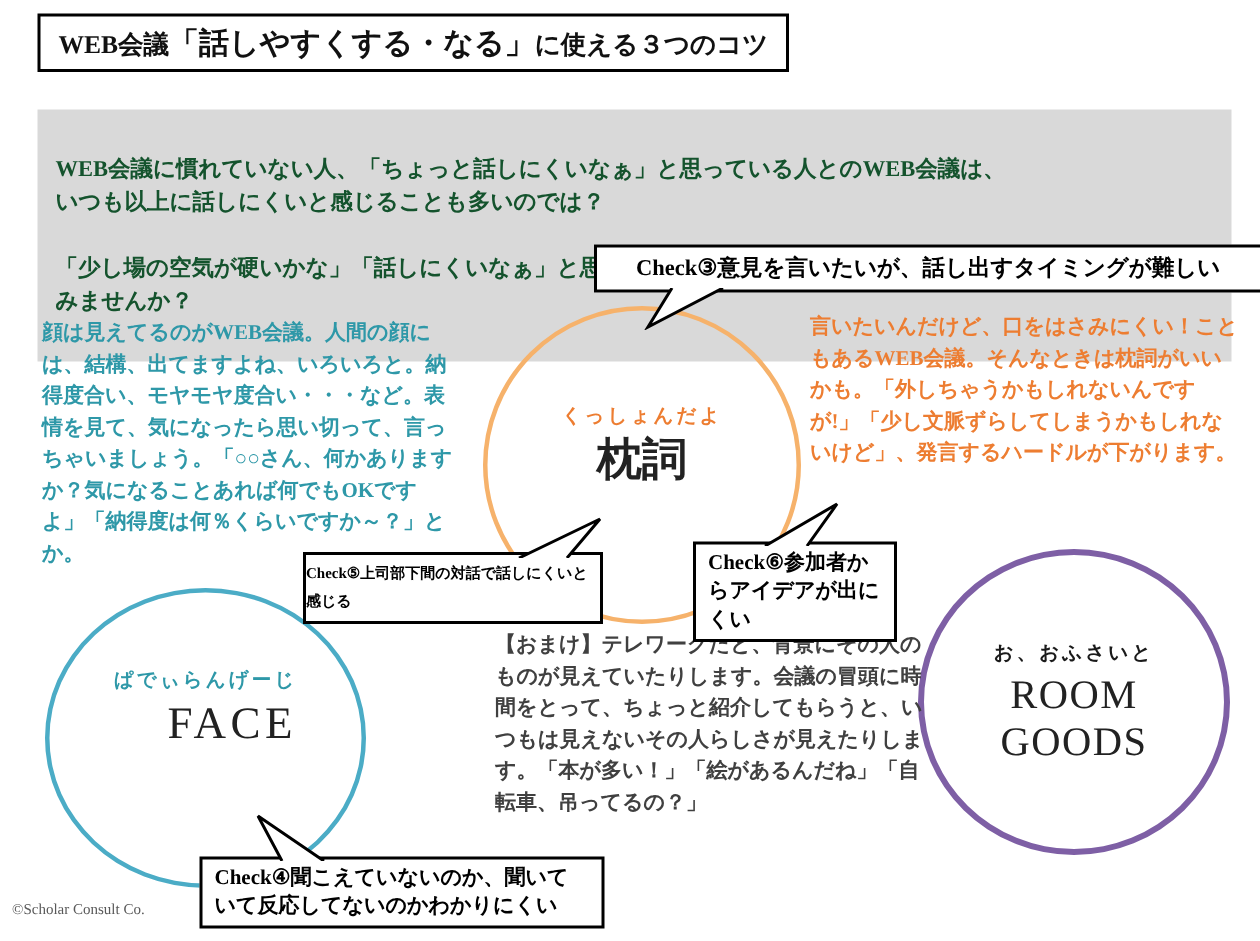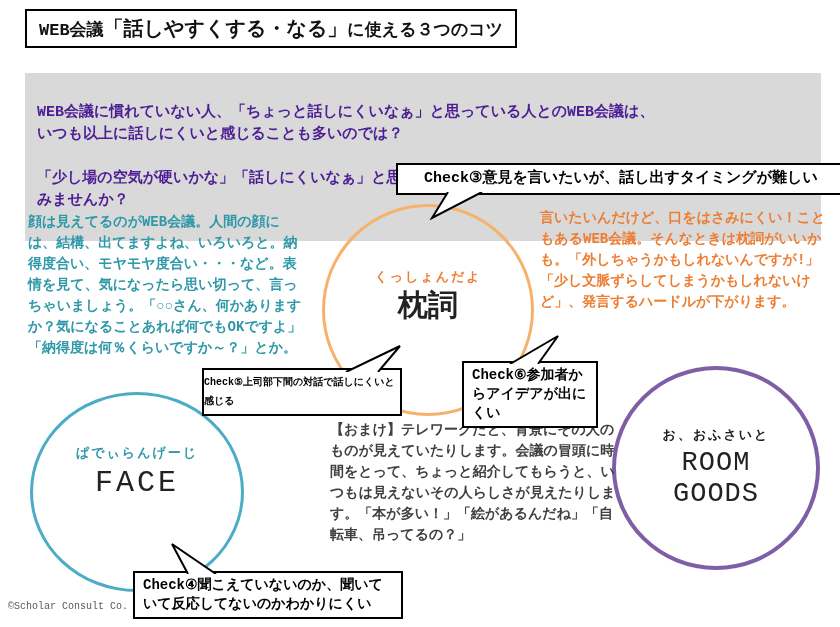--- a/index.html
+++ b/index.html
@@ -1,33 +1,33 @@
 <!DOCTYPE html>
 <html style="--teal: #2E98A8; --teal-circle: #4BACC6; --orange: #ED7D31; --orange-circle: #F6B26B; --purple-circle: #7E5FA5; --gray-bg: #D9D9D9;"><head>
 <meta charset="utf-8">
 <style>
   html,body{margin:0;padding:0;background:#fff;}
   .canvas{position:relative;width:840px;height:627px;background:#fff;overflow:hidden;
-    font-family:Liberation Mono, monospace;color:#111;}
+    font-family:Liberation Serif, serif;color:#111;}
 
   .title-box{position:absolute;left:25px;top:9px;border:2px solid #000;padding:4px 12px;
     font-weight:bold;font-size:17px;white-space:nowrap;background:#fff;}
   .title-box .emph{font-size:20px;}
 
   .intro-box{position:absolute;left:25px;top:73px;width:772px;background:var(--gray-bg,#D9D9D9);
-    padding:7px 12px;font-weight:bold;font-size:15px;line-height:22px;white-space:pre-line;color:#4c1d95;}
+    padding:7px 12px;font-weight:bold;font-size:15px;line-height:22px;white-space:pre-line;color:#14532d;}
 
   .circle{position:absolute;border-radius:50%;display:flex;align-items:center;justify-content:center;
     text-align:center;z-index:1;box-sizing:border-box;background:transparent;}
   .circle-inner{display:flex;flex-direction:column;align-items:center;}
   .circle-makura{left:322px;top:204px;width:212px;height:212px;border:3px solid var(--orange-circle,#F6B26B);text-align:right;}
   .circle-face{left:30px;top:392px;width:214px;height:200px;border:3px solid var(--teal-circle,#4BACC6);}
   .circle-room{left:612px;top:366px;width:208px;height:204px;border:4px solid var(--purple-circle,#7E5FA5);}
   .offset-makura{transform:translateY(-14px);}
-  .offset-face{transform:translateY(-20px);}
+  .offset-face{transform:translateY(-20px);align-items:flex-end;}
 
   .kana{font-size:13px;font-weight:bold;letter-spacing:2px;margin-bottom:4px;}
   .kana-orange{color:var(--orange,#ED7D31);}
   .kana-teal{color:var(--teal,#2E98A8);}
   .kana-dark{color:#1a1a1a;}
   .big{color:#222;line-height:1.15;}
   .big-makura{font-size:30px;font-weight:bold;}
   .big-face{font-size:30px;font-weight:400;letter-spacing:3px;}
   .big-room{font-size:27px;font-weight:400;letter-spacing:1px;width:120px;}
 

